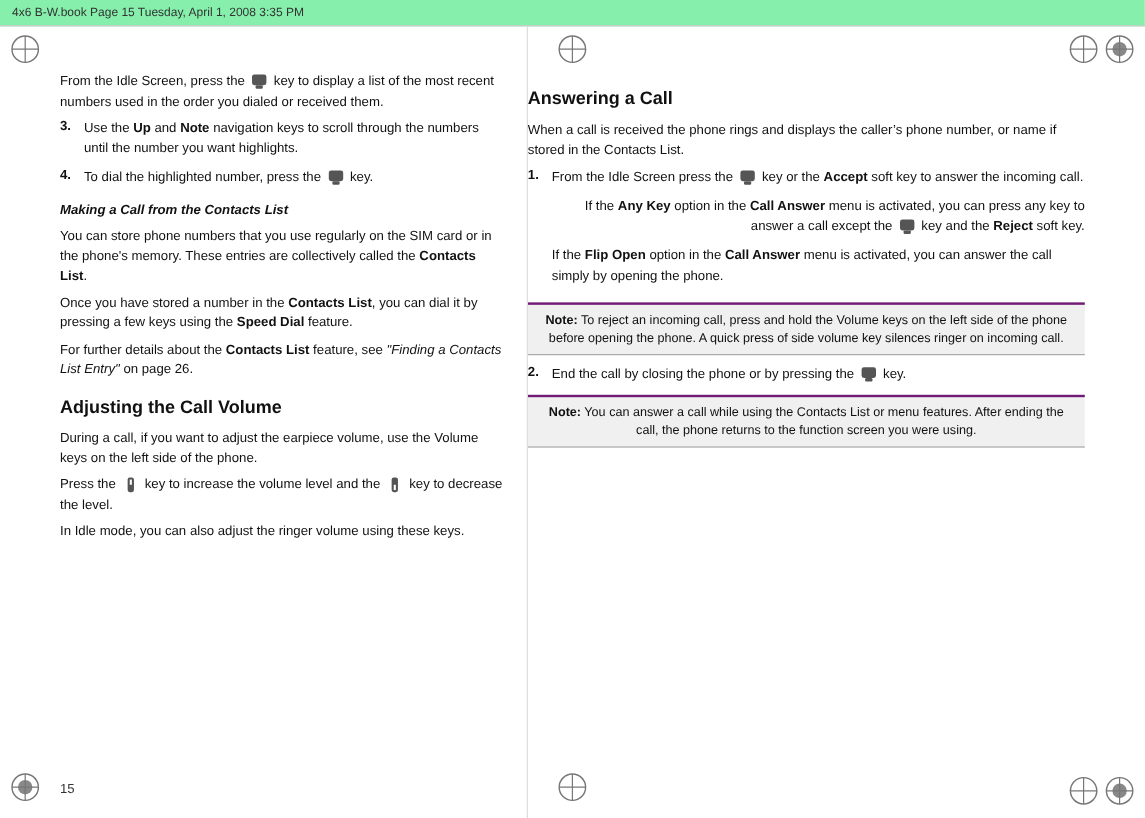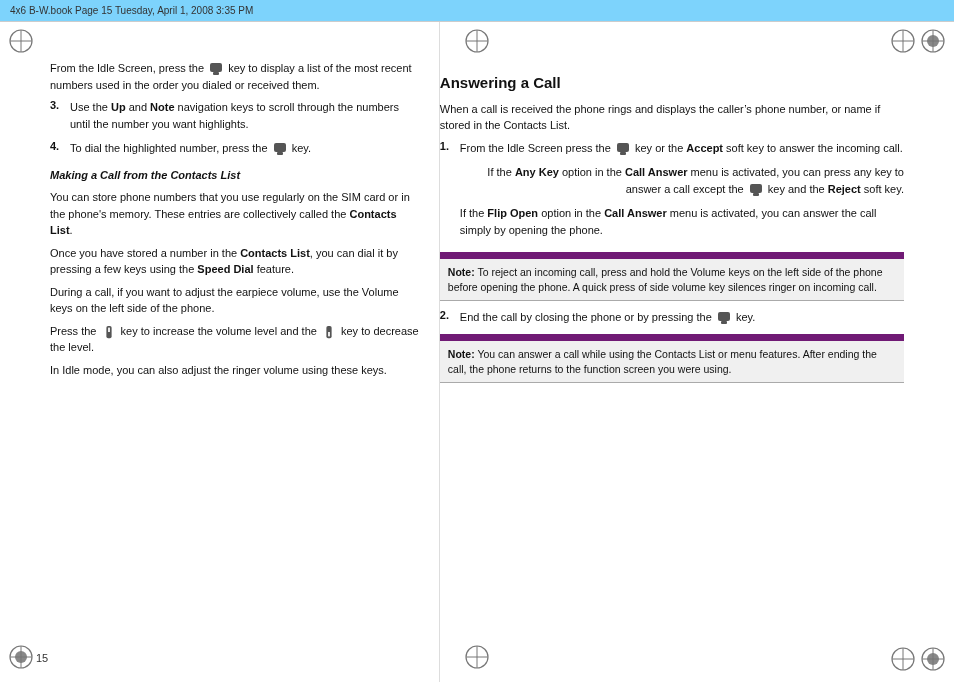--- a/index.html
+++ b/index.html
@@ -17,21 +17,21 @@
 
     .page-container {
       width: 954px;
       height: 682px;
       position: relative;
       background: #fff;
     }
 
     
     .header-bar {
-      background: #7dd3fc;
+      background: #86efac;
       border-bottom: 1px solid #ccc;
       padding: 3px 10px;
       font-size: 10px;
       color: #333;
       display: flex;
       align-items: center;
       height: 22px;
     }
 
     
@@ -55,21 +55,21 @@
       width: 54%;
       padding: 38px 50px 18px 0;
       position: relative;
       border-left: 1px solid #ddd;
     }
 
     
     .page-number {
       position: absolute;
       bottom: 18px;
-      left: 36px;
+      left: 50px;
       font-size: 11px;
       color: #333;
     }
 
     
     p {
       line-height: 1.5;
       margin-bottom: 6px;
       font-size: 11px;
     }
@@ -121,26 +121,27 @@
     }
 
     .phone-icon svg {
       width: 14px;
       height: 14px;
     }
 
     
     .note-box {
       background: #f0f0f0;
-      border-top: 7px solid #701a75;
+      border-top: 2px solid #701a75;
       border-bottom: 1px solid #aaa;
       padding: 6px 8px;
       margin: 8px 0;
       font-size: 10.5px;
       line-height: 1.4;
+      text-align: center;
     }
     .note-box .note-label {
       font-weight: bold;
     }
 
   </style>
 </head>
 <body>
 
 <div class="page-container">
@@ -251,21 +252,27 @@
       </p>
 
       <p>
         You can store phone numbers that you use regularly on the SIM card or in the phone's memory. These entries are collectively called the <b>Contacts List</b>.
       </p>
 
       <p>
         Once you have stored a number in the <b>Contacts List</b>, you can dial it by pressing a few keys using the <b>Speed Dial</b> feature.
       </p>
 
-
+      <p>
+        For further details about the <b>Contacts List</b> feature, see <span class="italic-link"><em>"Finding a Contacts List Entry"</em></span> on page 26.
+      </p>
+
+      <p class="section-heading-large">
+        Adjusting the Call Volume
+      </p>
 
       <p>
         During a call, if you want to adjust the earpiece volume, use the Volume keys on the left side of the phone.
       </p>
 
       <p>
         Press the
         <span class="phone-icon">
           <svg viewBox="0 0 10 16" width="10" height="16">
             <rect x="2" y="1" width="6" height="14" rx="2" fill="#555"></rect>

